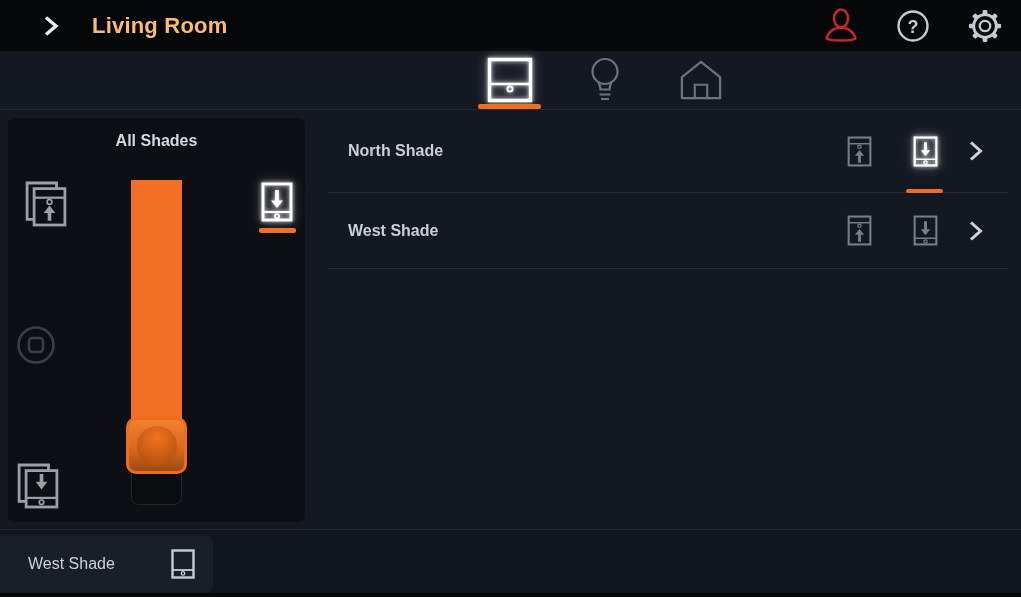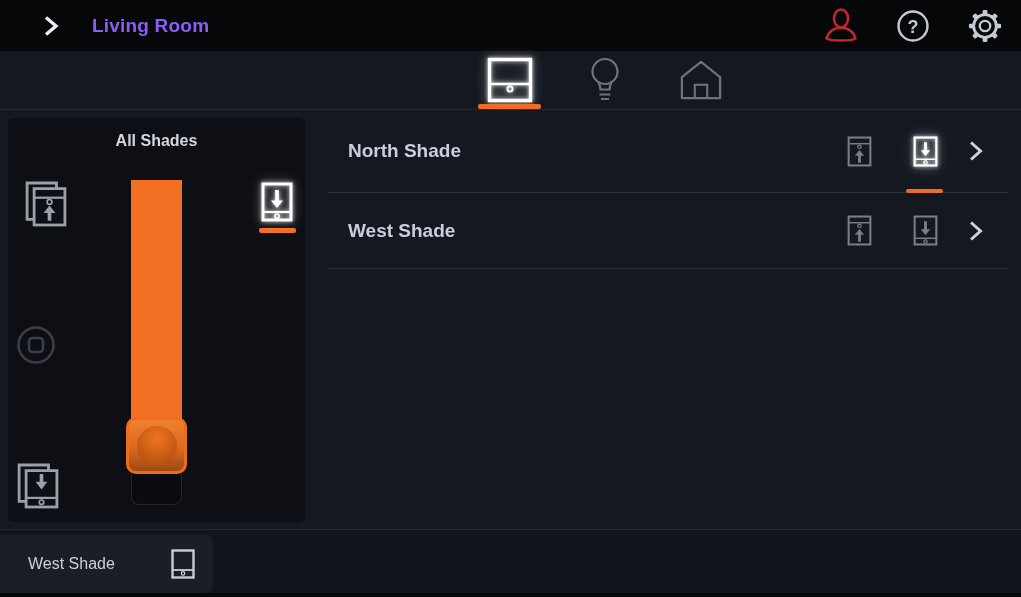--- a/index.html
+++ b/index.html
@@ -8,21 +8,21 @@
     font-family:"Liberation Sans","DejaVu Sans",sans-serif;
     overflow:hidden;position:relative;
     -webkit-font-smoothing:antialiased;
   }
   
   .topbar{
     height:51px;background:#060709;display:flex;align-items:center;
     position:relative;
   }
   .back-btn{margin-left:40px;width:22px;height:24px;display:flex;align-items:center;justify-content:center;color:#e9ecf1;cursor:pointer;}
-  .topbar-title{margin-left:30px;font-size:19px;font-weight:bold;color:#8b5cf6;letter-spacing:.2px;}
+  .topbar-title{margin-left:30px;font-size:22px;font-weight:bold;color:#fdba74;letter-spacing:.2px;}
   .topbar-right{margin-left:auto;display:flex;align-items:center;gap:36px;padding-right:18px;}
   .tb-icon{width:36px;height:36px;display:flex;align-items:center;justify-content:center;cursor:pointer;}
   .profile{color:#c1272d;}
   .help,.gear{color:#c6cbd3;}
   
   .tabbar{
     height:59px;background:#141821;position:relative;
     border-bottom:1px solid #242a35;box-sizing:border-box;
   }
   .tab{position:absolute;top:0;height:58px;display:flex;align-items:center;justify-content:center;cursor:pointer;}
@@ -55,21 +55,21 @@
   .slider-knob{
     position:absolute;left:50%;top:50%;transform:translate(-50%,-50%);
     width:40px;height:40px;border-radius:50%;
     background:radial-gradient(circle at 50% 30%,#ee741f 0%,#c25812 65%,#a34c10 100%);
   }
   
   .shade-list{position:absolute;left:328px;top:0;width:680px;}
   .shade-row{display:flex;align-items:center;border-bottom:1px solid #2a2f3a;position:relative;cursor:pointer;}
   .row-0{height:82px;}
   .row-1{height:75px;}
-  .row-label{padding-left:20px;font-size:19px;font-weight:bold;color:#c9ced8;flex:1;}
+  .row-label{padding-left:20px;font-size:16px;font-weight:bold;color:#c9ced8;flex:1;}
   .row-raise{width:26px;margin-right:34px;color:#787d86;display:flex;justify-content:center;cursor:pointer;}
   .row-lower-wrap{width:38px;margin-right:22px;align-self:stretch;display:flex;align-items:center;justify-content:center;position:relative;cursor:pointer;}
   .row-lower-wrap .dim{color:#787d86;}
   .row-underline{position:absolute;left:0;right:1px;bottom:-1px;height:4px;border-radius:2px;background:#F26D21;}
   .row-chevron{width:20px;margin-right:22px;color:#ccd3db;display:flex;justify-content:center;cursor:pointer;}
   
   .bottombar{height:63px;background:#11151d;border-top:1px solid #242a35;position:relative;box-sizing:content-box;}
   .bottom-tab{
     position:absolute;left:0;top:5px;width:213px;height:58px;background:#1a1e27;
     border-radius:0 8px 8px 0;display:flex;align-items:center;cursor:pointer;

